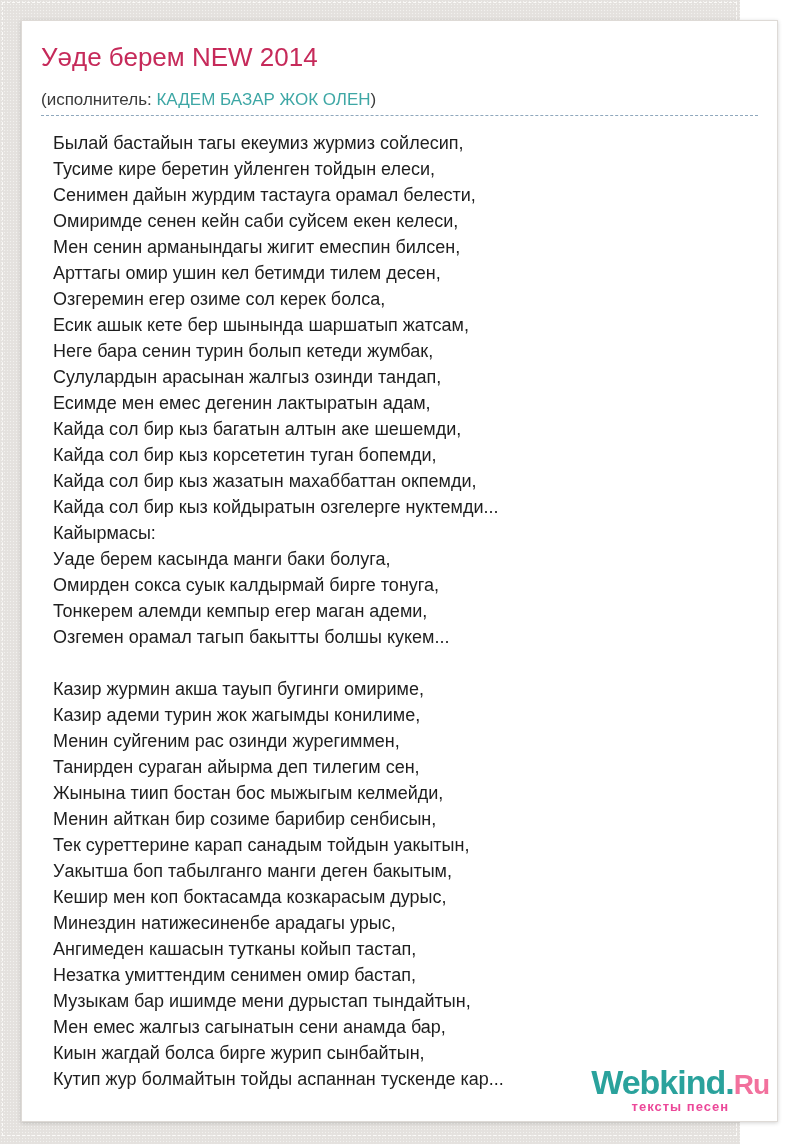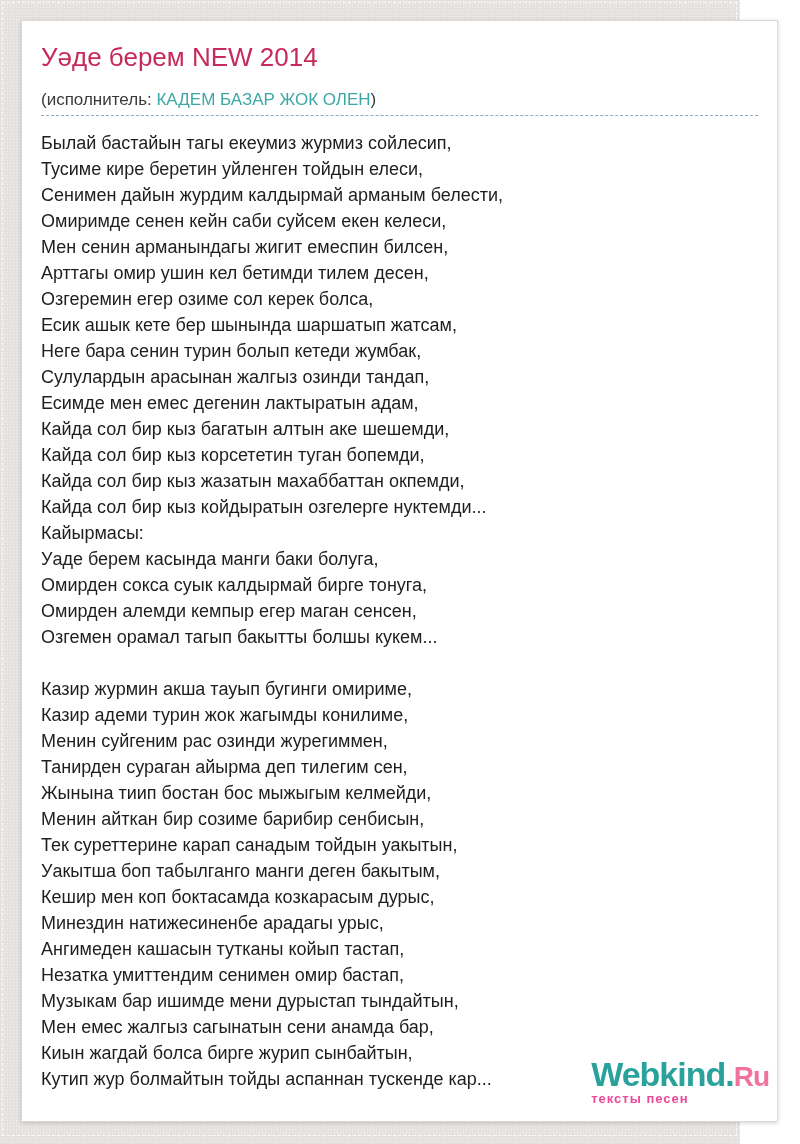--- a/index.html
+++ b/index.html
@@ -58,26 +58,26 @@
     margin-top: 5px;
     border-bottom: 1px dashed #8fa8bd;
     height: 0;
   }
   .lyrics {
     margin-top: 14px;
     font-size: 18px;
     line-height: 26px;
     color: #1e1e1e;
   }
-  .lyrics .line { min-height: 26px; white-space: pre; }
+  .lyrics .line { min-height: 26px; white-space: pre; margin-left: 12px; }
   .logo {
     position: absolute;
     right: 8px;
-    bottom: 16px;
-    text-align: left;
+    bottom: 8px;
+    text-align: right;
     text-decoration: none;
     display: block;
   }
   .logo-main {
     font-size: 34px;
     line-height: 34px;
     font-weight: bold;
     letter-spacing: -1px;
     color: #2aa29c;
   }
@@ -105,37 +105,37 @@
 
     <h1 class="title">Уәде берем NEW 2014</h1>
 
     <div class="artist-line"><span>(исполнитель: </span><a>КАДЕМ БАЗАР ЖОК ОЛЕН</a><span>)</span></div>
 
     <div class="separator"></div>
 
     <div class="lyrics">
         <div class="line">Былай бастайын тагы екеумиз журмиз сойлесип,</div>
         <div class="line">Тусиме кире беретин уйленген тойдын елеси,</div>
-        <div class="line">Сенимен дайын журдим калдырмай арманым белести,</div>
+        <div class="line">Сенимен дайын журдим тастауга орамал белести,</div>
         <div class="line">Омиримде сенен кейн саби суйсем екен келеси,</div>
         <div class="line">Мен сенин арманындагы жигит емеспин билсен,</div>
         <div class="line">Арттагы омир ушин кел бетимди тилем десен,</div>
         <div class="line">Озгеремин егер озиме сол керек болса,</div>
         <div class="line">Есик ашык кете бер шынында шаршатып жатсам,</div>
         <div class="line">Неге бара сенин турин болып кетеди жумбак,</div>
         <div class="line">Сулулардын арасынан жалгыз озинди тандап,</div>
         <div class="line">Есимде мен емес дегенин лактыратын адам,</div>
         <div class="line">Кайда сол бир кыз багатын алтын аке шешемди,</div>
         <div class="line">Кайда сол бир кыз корсететин туган бопемди,</div>
         <div class="line">Кайда сол бир кыз жазатын махаббаттан окпемди,</div>
         <div class="line">Кайда сол бир кыз койдыратын озгелерге нуктемди...</div>
         <div class="line">Кайырмасы:</div>
         <div class="line">Уаде берем касында манги баки болуга,</div>
         <div class="line">Омирден сокса суык калдырмай бирге тонуга,</div>
-        <div class="line">Омирден алемди кемпыр егер маган сенсен,</div>
+        <div class="line">Тонкерем алемди кемпыр егер маган адеми,</div>
         <div class="line">Озгемен орамал тагып бакытты болшы кукем...</div>
         <div class="line blank"></div>
         <div class="line">Казир журмин акша тауып бугинги омириме,</div>
         <div class="line">Казир адеми турин жок жагымды конилиме,</div>
         <div class="line">Менин суйгеним рас озинди журегиммен,</div>
         <div class="line">Танирден сураган айырма деп тилегим сен,</div>
         <div class="line">Жынына тиип бостан бос мыжыгым келмейди,</div>
         <div class="line">Менин айткан бир созиме барибир сенбисын,</div>
         <div class="line">Тек суреттерине карап санадым тойдын уакытын,</div>
         <div class="line">Уакытша боп табылганго манги деген бакытым,</div>

